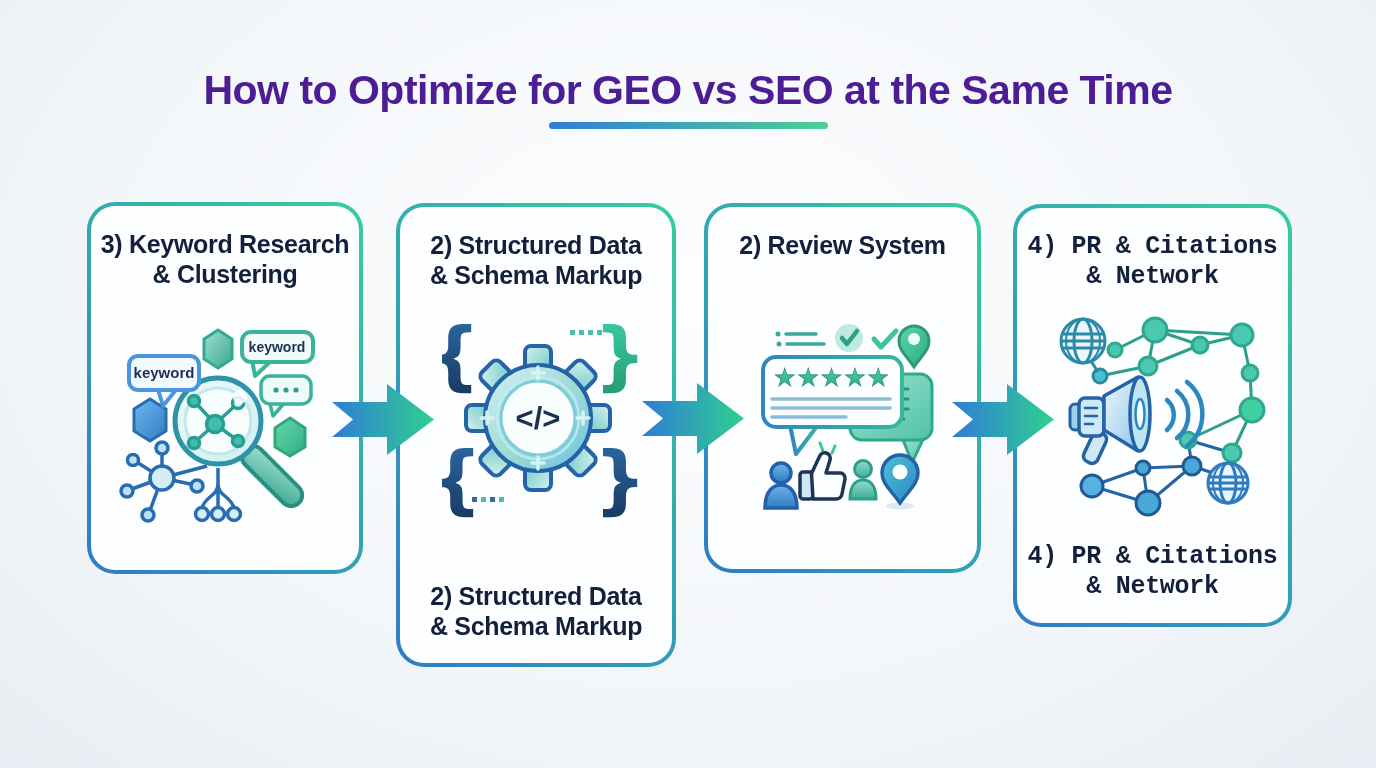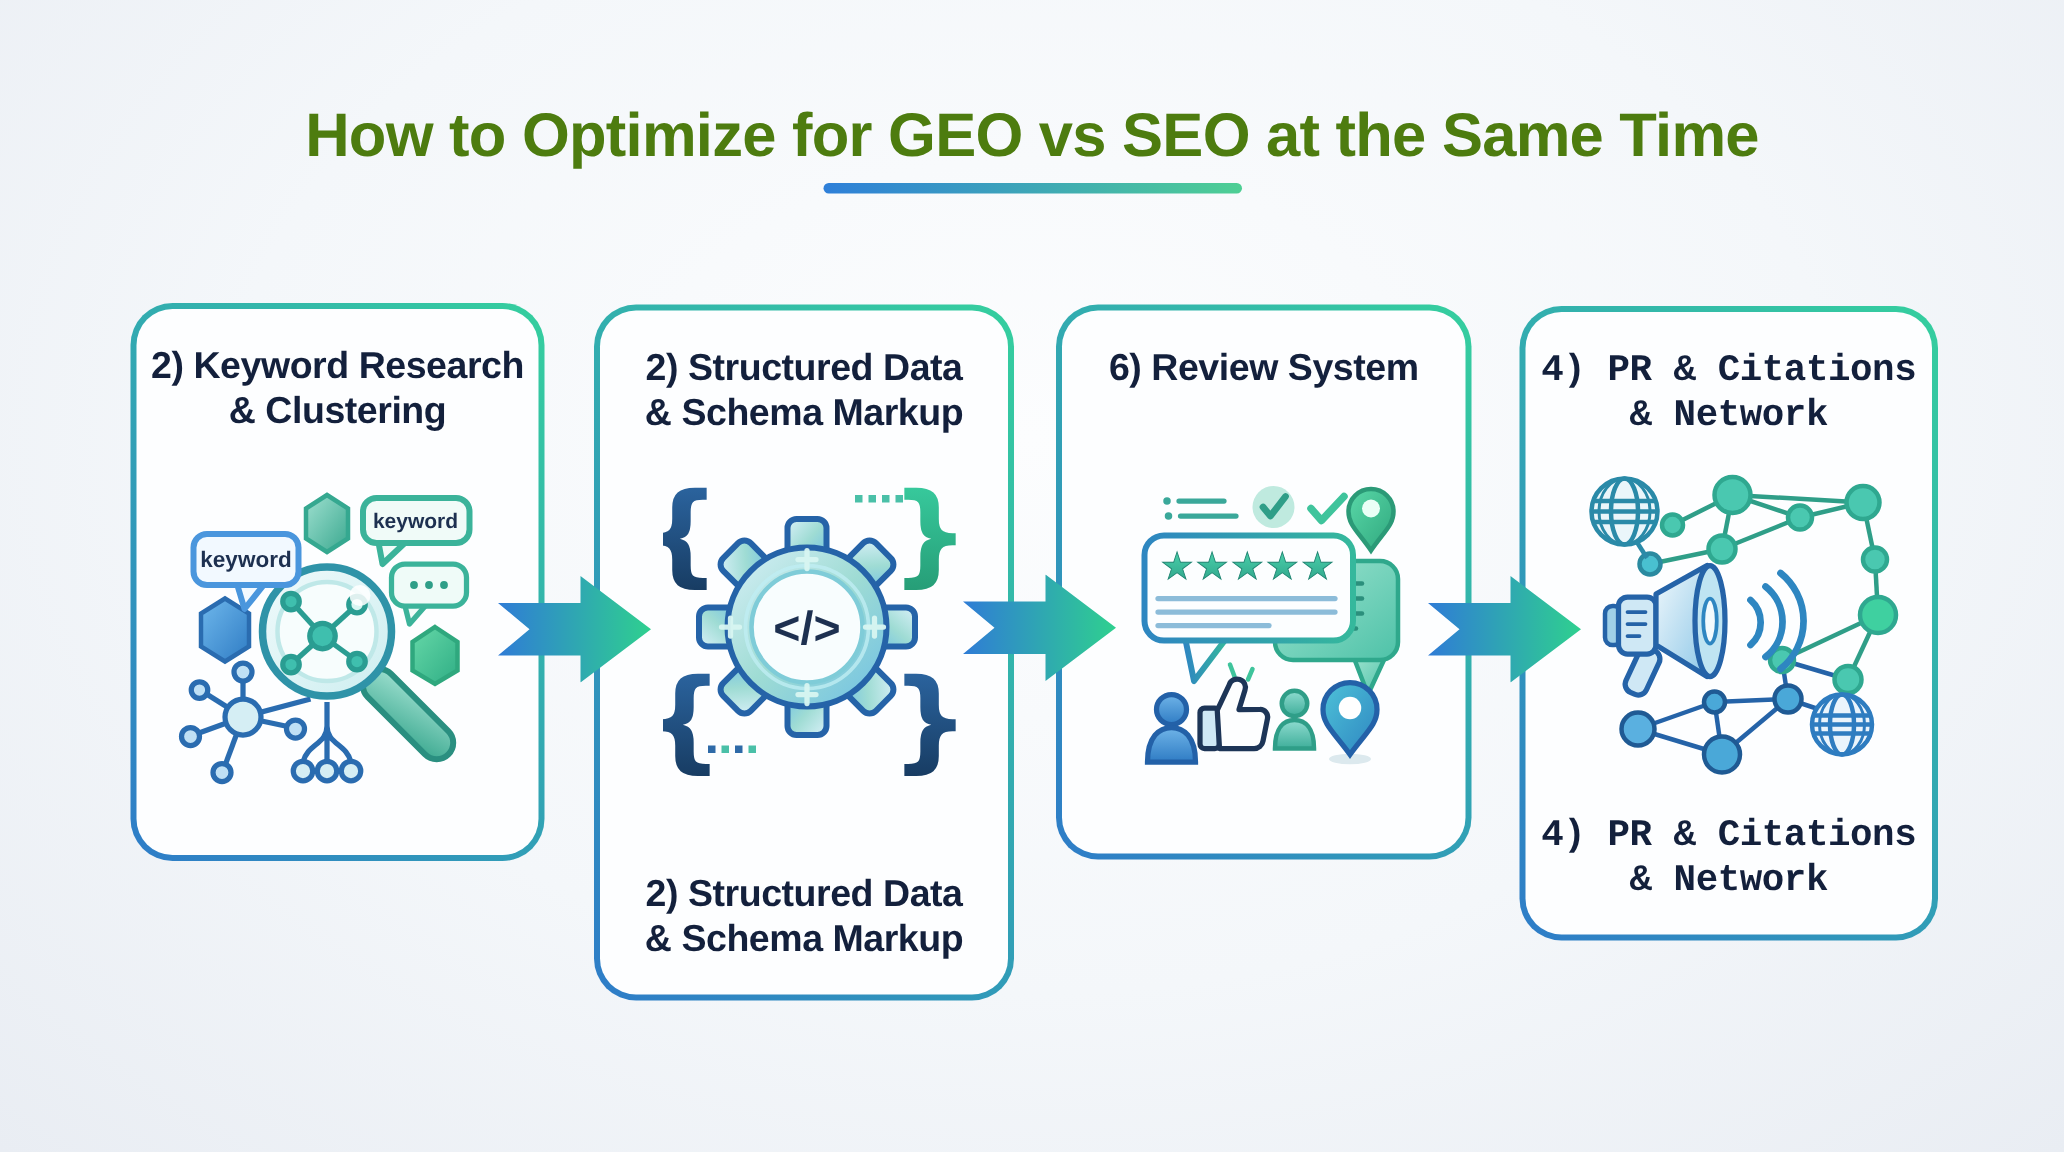--- a/index.html
+++ b/index.html
@@ -4,21 +4,21 @@
 <style>
   html,body{margin:0;padding:0;}
   body{
     width:1376px;height:768px;position:relative;overflow:hidden;
     background:radial-gradient(ellipse at 50% 38%, #fcfdfe 0%, #f4f7fa 55%, #e9edf3 100%);
     font-family:"Liberation Sans", sans-serif;
   }
   .canvas{position:absolute;inset:0;}
   .page-title{
     position:absolute;top:70px;left:0;width:100%;margin:0;text-align:center;
-    font-size:41px;font-weight:bold;color:#4d7c0f;letter-spacing:-0.5px;line-height:1;
+    font-size:41px;font-weight:bold;color:#4c1d95;letter-spacing:-0.5px;line-height:1;
   }
   .title-underline{
     position:absolute;left:549px;top:122px;width:279px;height:7px;border-radius:4px;
     background:linear-gradient(90deg,#2e7fd9,#4ecf94);
   }
   .card{
     position:absolute;border-radius:28px;padding:4px;box-sizing:border-box;
     background:linear-gradient(45deg,#2e7cc8,#35cf9e);
   }
   .card-inner{
@@ -118,21 +118,21 @@
 </svg>
 
 <div class="canvas">
 
   <h1 class="page-title"><span>How to Optimize for GEO vs SEO at the Same Time</span></h1>
   <div class="title-underline"></div>
 
   <section class="card card-1">
     <div class="card-inner">
       <h2 class="card-title">
-        <span>2) Keyword Research</span>
+        <span>3) Keyword Research</span>
         <span>&amp; Clustering</span>
       </h2>
       <svg class="ic" style="left:16px;top:112px;" width="244" height="210" viewBox="0 0 244 210">
 
         <g stroke="#2a6cb0" stroke-width="3.5" fill="none">
           <line x1="55" y1="160" x2="55" y2="132"></line>
             <line x1="55" y1="160" x2="28" y2="143"></line>
           <line x1="55" y1="160" x2="22" y2="172"></line>
             <line x1="55" y1="160" x2="42" y2="195"></line>
           <line x1="55" y1="160" x2="88" y2="167"></line>
@@ -255,21 +255,21 @@
       <div class="card-footer">
         <span>2) Structured Data</span>
         <span>&amp; Schema Markup</span>
       </div>
     </div>
   </section>
 
   <section class="card card-3">
     <div class="card-inner">
       <h2 class="card-title">
-        <span>6) Review System</span>
+        <span>2) Review System</span>
       </h2>
       <svg class="ic" style="left:24px;top:110px;" width="228" height="210" viewBox="0 0 228 210">
 
         <g stroke="#3aa89a" stroke-width="3.5" stroke-linecap="round">
           <circle cx="46" cy="17" r="2.5" fill="#3aa89a" stroke="none"></circle>
             <line x1="54" y1="17" x2="84" y2="17"></line>
           <circle cx="47" cy="27" r="2.5" fill="#3aa89a" stroke="none"></circle>
             <line x1="55" y1="27" x2="92" y2="27"></line>
         </g>
 

